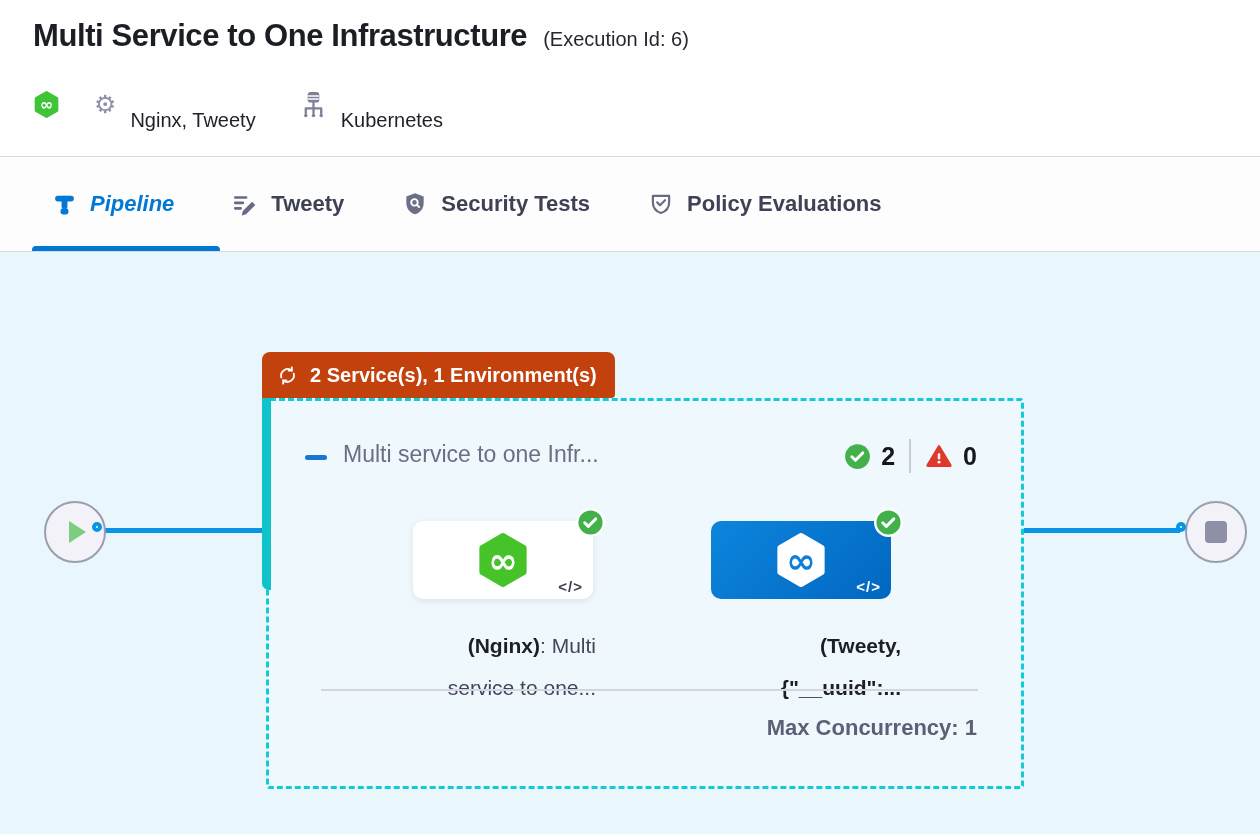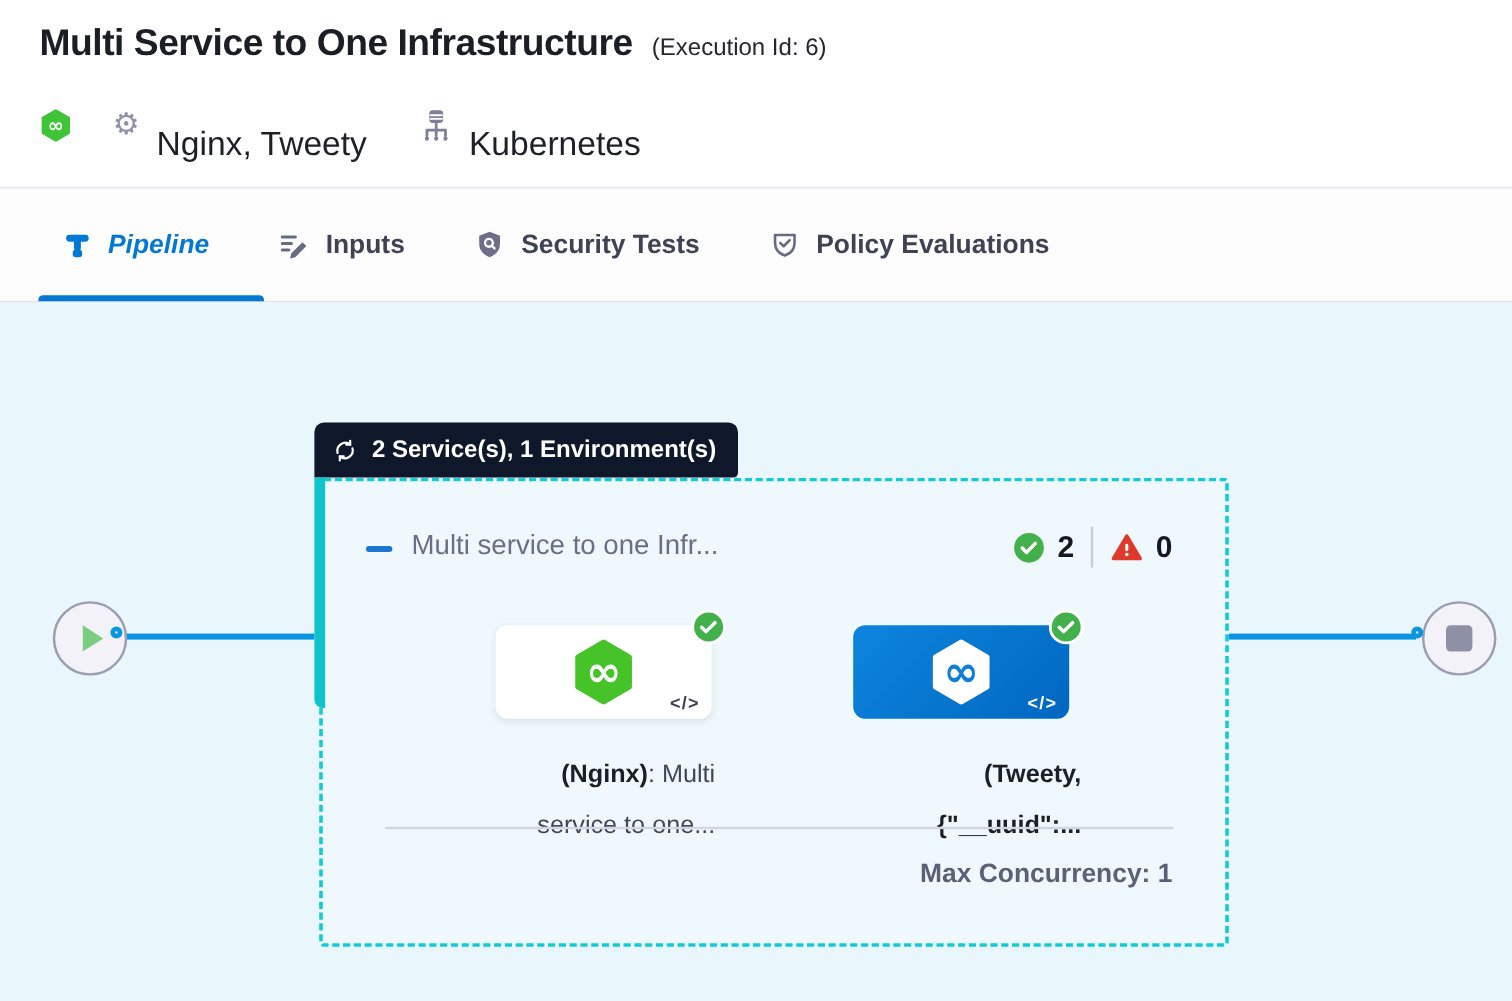--- a/index.html
+++ b/index.html
@@ -8,21 +8,21 @@
     font-family:"Liberation Sans","DejaVu Sans",sans-serif;
     background:#ffffff; color:#1b1d24; overflow:hidden; position:relative;
   }
 
   
   .header { position:absolute; left:0; top:0; width:1260px; height:156px; background:#fefefe; }
   .title-row { position:absolute; left:33px; top:18px; display:flex; align-items:baseline; gap:16px; }
   .page-title { font-size:31px; font-weight:700; letter-spacing:-0.4px; color:#1c1e25; }
   .execution-id { font-size:20px; font-weight:400; color:#26272e; }
   .meta-row { position:absolute; left:33px; top:88px; display:flex; align-items:center; height:32px; }
-  .meta-text { font-size:28px; color:#1f2027;margin-top:32px; }
+  .meta-text { font-size:20px; color:#1f2027;margin-top:32px; }
   .gear { font-size:25px; color:#8d90a8; margin-left:34px; margin-right:14px; line-height:1; }
   .infra-icon { margin-left:44px; margin-right:14px; }
 
   
   .tabbar { position:absolute; left:0; top:156px; width:1260px; height:96px;
     background:#fdfdfe; border-top:1px solid #d9dbe4; border-bottom:1px solid #d9dbe4; }
   .tabs { display:flex; align-items:center; height:100%; padding-left:52px; gap:58px; }
   .tab { display:flex; align-items:center; gap:13px; font-size:22px; font-weight:600; color:#3f4154; cursor:pointer; }
   .tab.active { color:#0278d5; font-weight:700;font-style:italic; }
   .tab-underline { position:absolute; left:32px; bottom:0; width:188px; height:5px;
@@ -42,21 +42,21 @@
   .play-tri { width:0; height:0; border-left:17px solid #7ccd7f; border-top:11px solid transparent;
     border-bottom:11px solid transparent; margin-left:5px; }
   .stop-sq { width:22px; height:22px; border-radius:4px; background:#8e91a6; }
 
   .link-dot { position:absolute; top:270px; width:10px; height:10px; background:#ffffff;
     border:4px solid #0a95e4; border-radius:50%; }
   .link-dot.left { left:92px; }
   .link-dot.right { left:1176px; }
 
   .loop-badge { position:absolute; left:262px; top:100px; height:46px; padding:0 18px 0 14px;
-    background:#0f172a; border-radius:8px 8px 4px 0; display:flex; align-items:center; gap:11px; z-index:3; cursor:pointer; }
+    background:#c2410c; border-radius:8px 8px 4px 0; display:flex; align-items:center; gap:11px; z-index:3; cursor:pointer; }
   .loop-badge-label { color:#ffffff; font-size:20px; font-weight:600; white-space:nowrap; }
   .loop-strip { position:absolute; left:262px; top:146px; width:9px; height:192px;
     background:#10c3ca; border-radius:0 0 0 7px; z-index:3; }
 
   .stage-box { position:absolute; left:266px; top:146px; width:758px; height:391px;
     border:3px dashed #12cbd6; border-radius:4px; background:rgba(255,255,255,0.28); z-index:2; }
 
   .collapse-minus { position:absolute; left:36px; top:54px; width:22px; height:5px;
     background:#1a76d2; border-radius:3px; cursor:pointer; }
   .stage-title { position:absolute; left:74px; top:40px; font-size:23px; color:#6b6e85; white-space:nowrap; }
@@ -129,21 +129,21 @@
       </span>
       <span>Pipeline</span>
     </div>
     <div class="tab">
       <span>
         <svg width="26" height="26" viewBox="0 0 24 24" fill="none" stroke="#676a85" stroke-width="2.4" stroke-linecap="round">
           <path d="M3 6h10M3 11h7M3 16h5"></path>
           <path d="M10 18.5l8.5-8.5 3 3-8.5 8.5-4 1z" fill="#676a85" stroke="none"></path>
         </svg>
       </span>
-      <span>Inputs</span>
+      <span>Tweety</span>
     </div>
     <div class="tab">
       <span>
         <svg width="26" height="26" viewBox="0 0 24 24">
           <path d="M12 2l8 3v6c0 5.4-3.4 8.9-8 10.5C7.4 19.9 4 16.4 4 11V5z" fill="#6c6f87"></path>
           <circle cx="11.5" cy="10.5" r="3" fill="none" stroke="#ffffff" stroke-width="1.8"></circle>
           <path d="M13.8 12.8l2 2" stroke="#ffffff" stroke-width="1.8" stroke-linecap="round"></path>
         </svg>
       </span>
       <span>Security Tests</span>

